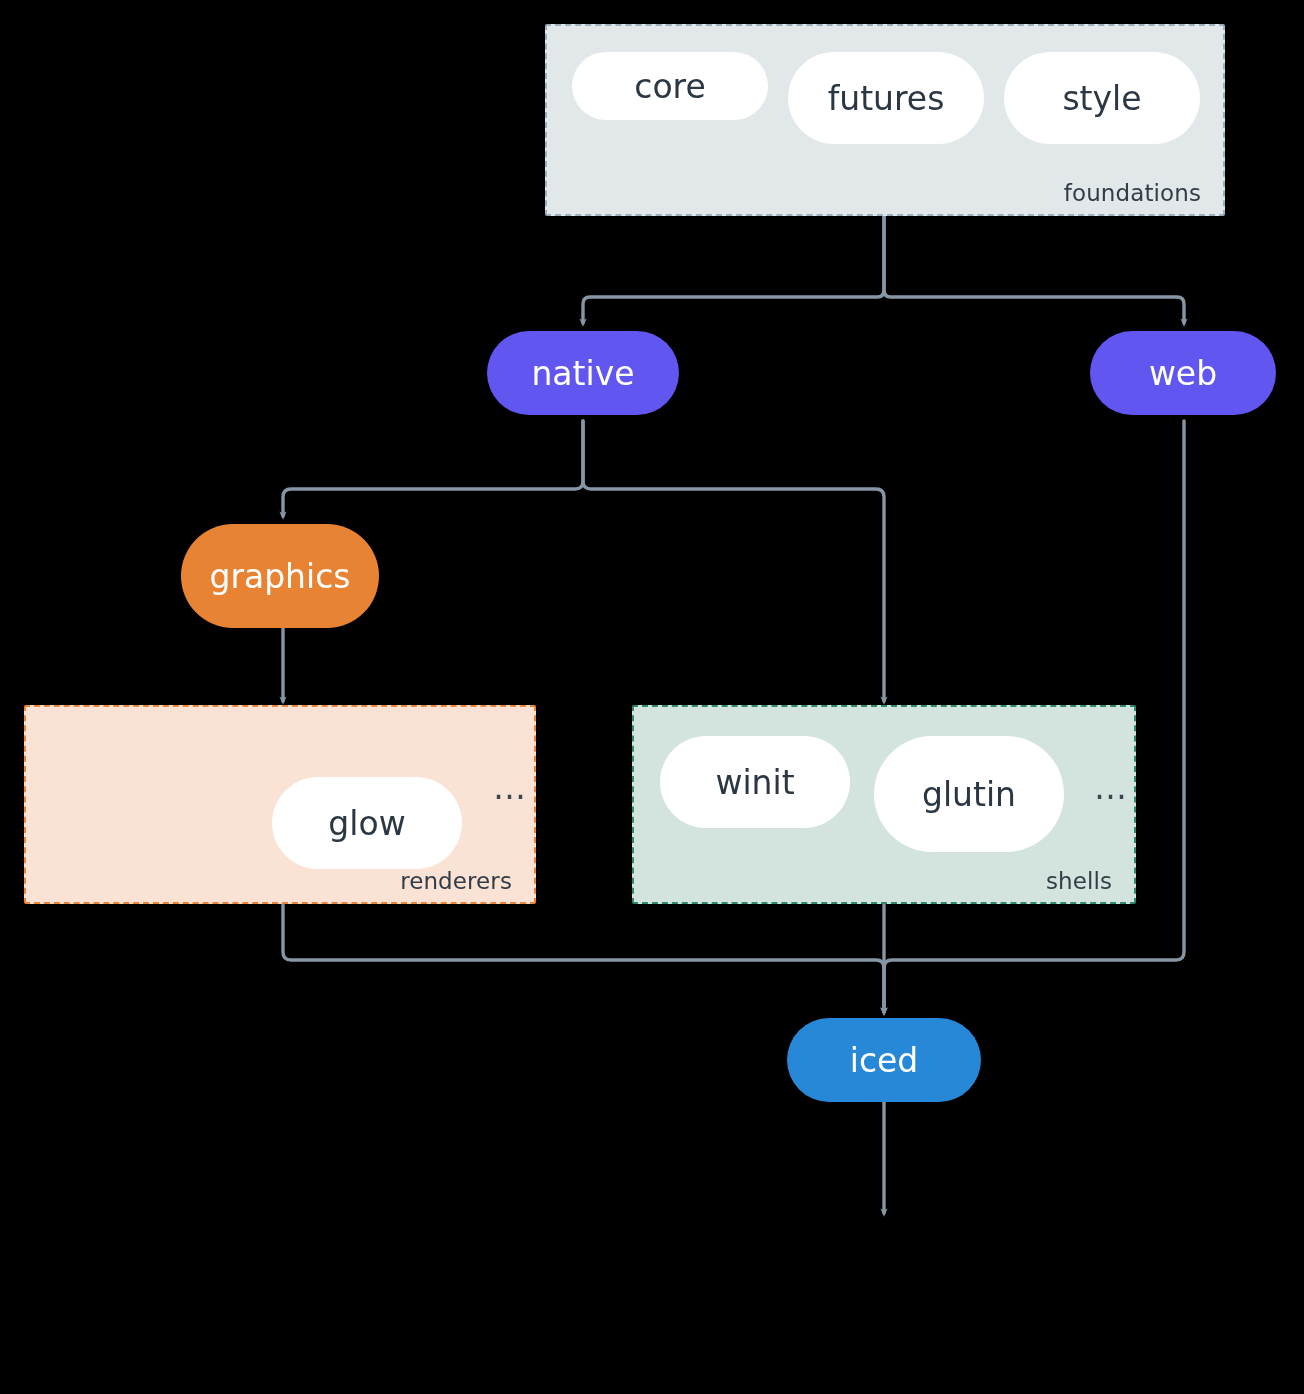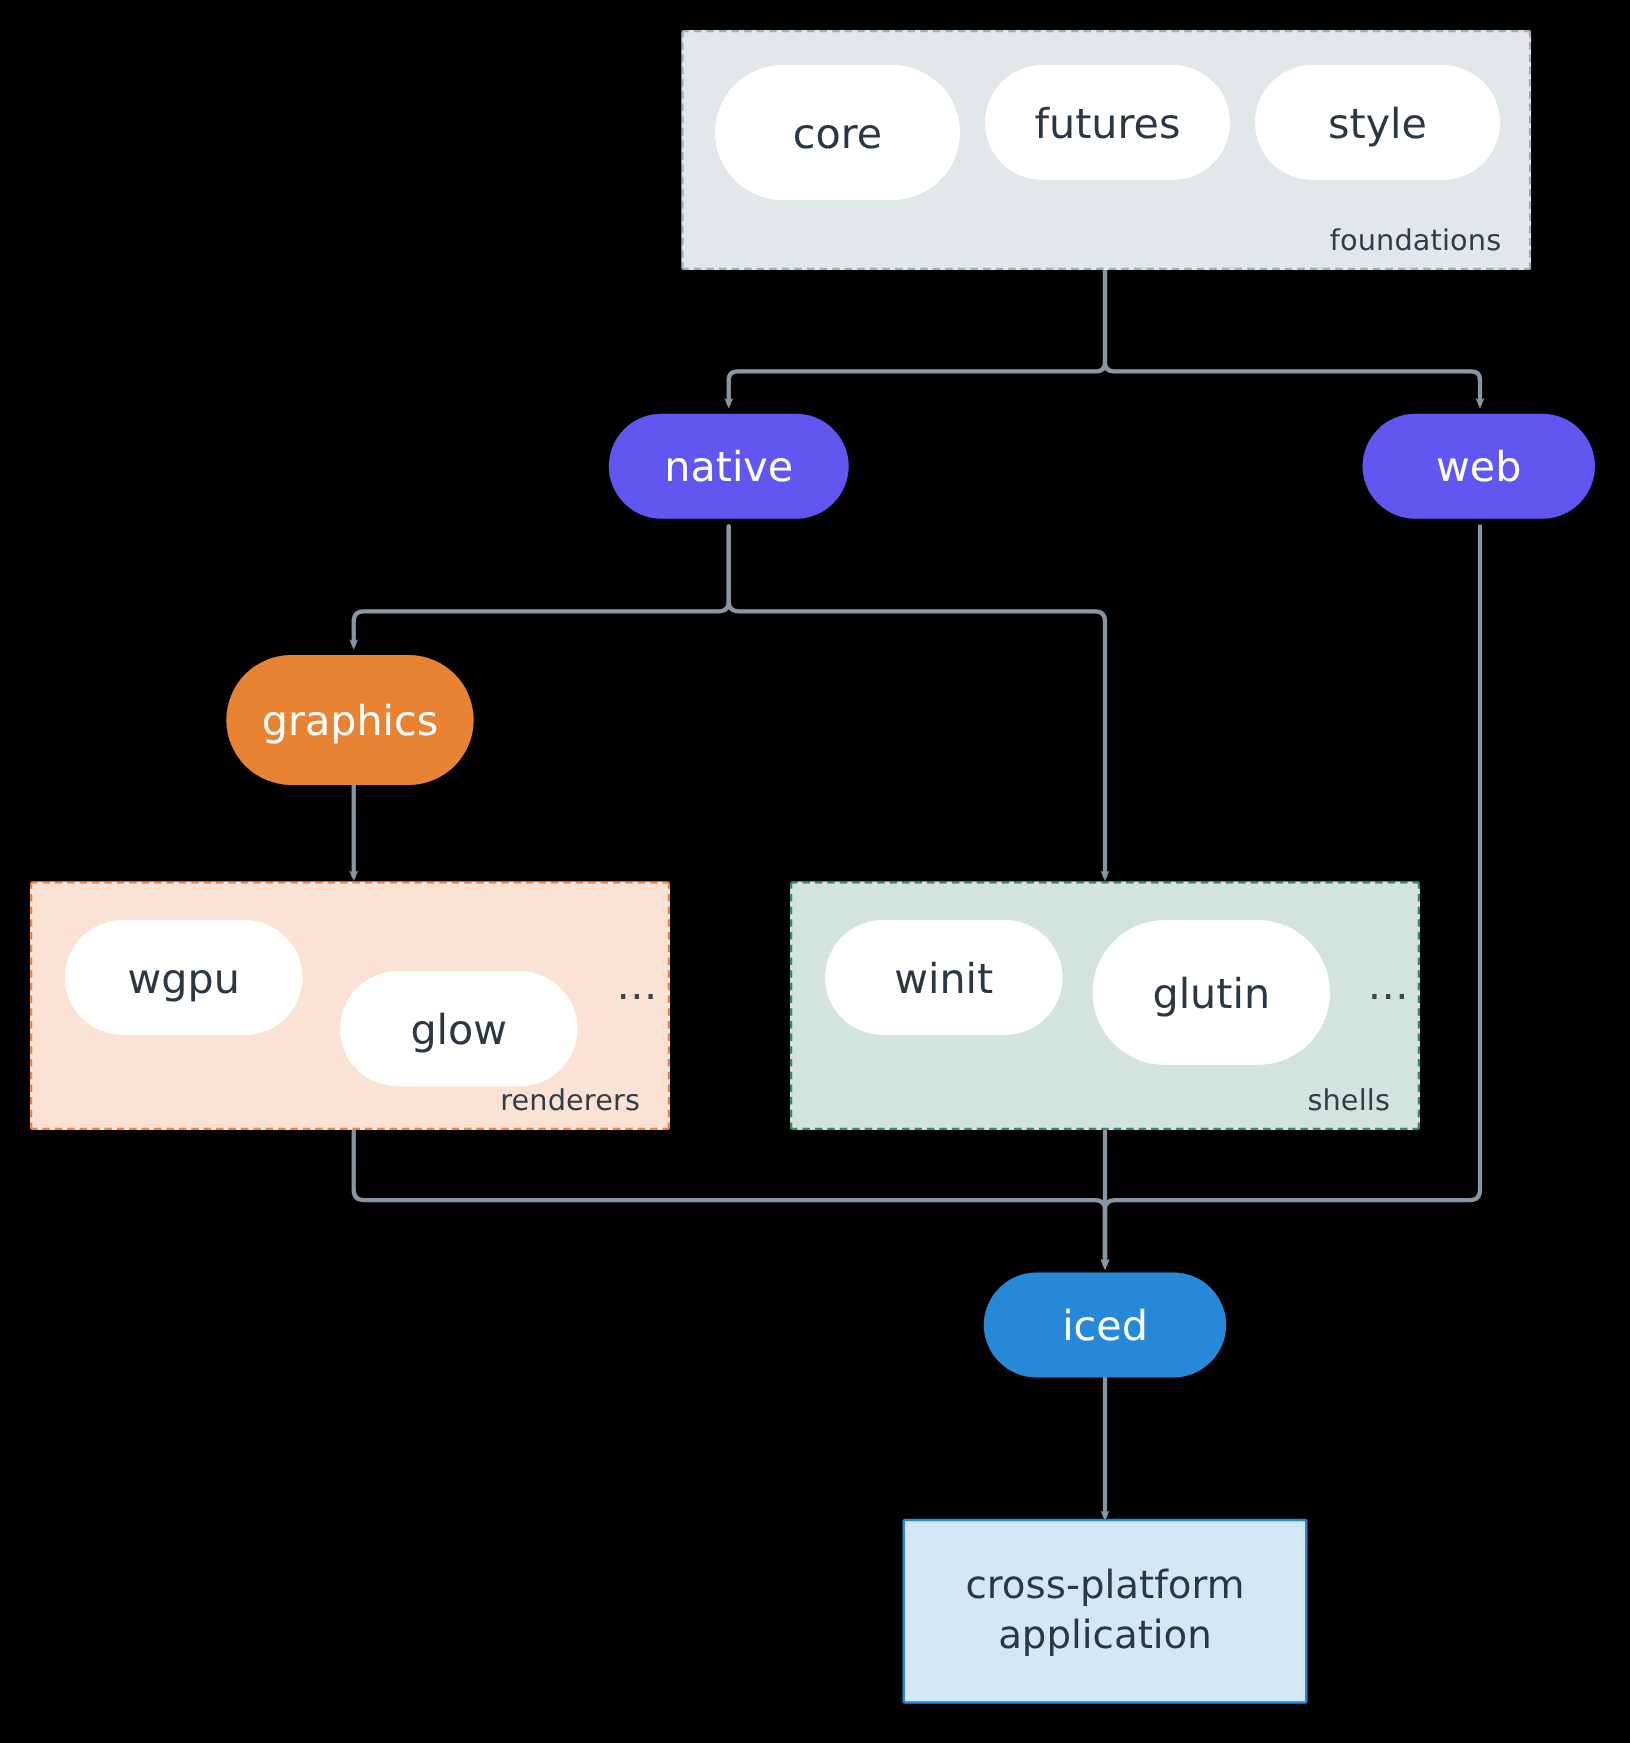--- a/index.html
+++ b/index.html
@@ -122,21 +122,21 @@
 
       <path d="M884,905 L884,1012"></path>
 
       <path d="M1184,421 L1184,952 Q1184,960 1176,960 L892,960 Q884,960 884,968 L884,1012"></path>
 
       <path d="M884,1102 L884,1213"></path>
     </g>
   </svg>
 
   <div class="cluster cluster-foundations" style="left:545px; top:24px; width:680px; height:192px;">
-    <div class="node pill-white" style="left:25px; top:26px; width:196px; height:108px;">
+    <div class="node pill-white" style="left:25px; top:26px; width:196px; height:68px;">
       <span>core</span>
     </div>
     <div class="node pill-white" style="left:457px; top:26px; width:196px; height:92px;">
       <span>style</span>
     </div>
     <div class="node pill-white" style="left:241px; top:26px; width:196px; height:92px;">
       <span>futures</span>
     </div>
     <div class="cluster-label">foundations</div>
   </div>
@@ -147,23 +147,20 @@
 
   <div class="node stadium purple" style="left:1090px; top:331px; width:186px; height:84px;justify-content:center;">
     <span>web</span>
   </div>
 
   <div class="node stadium orange" style="left:181px; top:524px; width:198px; height:104px;">
     <span>graphics</span>
   </div>
 
   <div class="cluster cluster-renderers" style="left:24px; top:705px; width:512px; height:199px;">
-    <div class="node pill-white" style="left:26px; top:29px; width:190px; height:92px;">
-      <span>wgpu</span>
-    </div>
     <div class="node pill-white" style="left:246px; top:29px; width:190px; height:92px;margin-top:41px;">
       <span>glow</span>
     </div>
     <div class="ellipsis" style="left:459px; top:64px; width:50px; text-align:center;">
       <span>…</span>
     </div>
     <div class="cluster-label">renderers</div>
   </div>
 
   <div class="cluster cluster-shells" style="left:632px; top:705px; width:504px; height:199px;">
@@ -176,18 +173,14 @@
     <div class="ellipsis" style="left:452px; top:64px; width:50px; text-align:center;">
       <span>…</span>
     </div>
     <div class="cluster-label">shells</div>
   </div>
 
   <div class="node stadium blueish" style="left:787px; top:1018px; width:194px; height:84px;">
     <span>iced</span>
   </div>
 
-  <div class="node rect-box" style="left:722px; top:1215px; width:324px; height:148px;">
-    <span>cross-platform</span>
-    <span>application</span>
-  </div>
 
 </div>
 
 </body></html>

